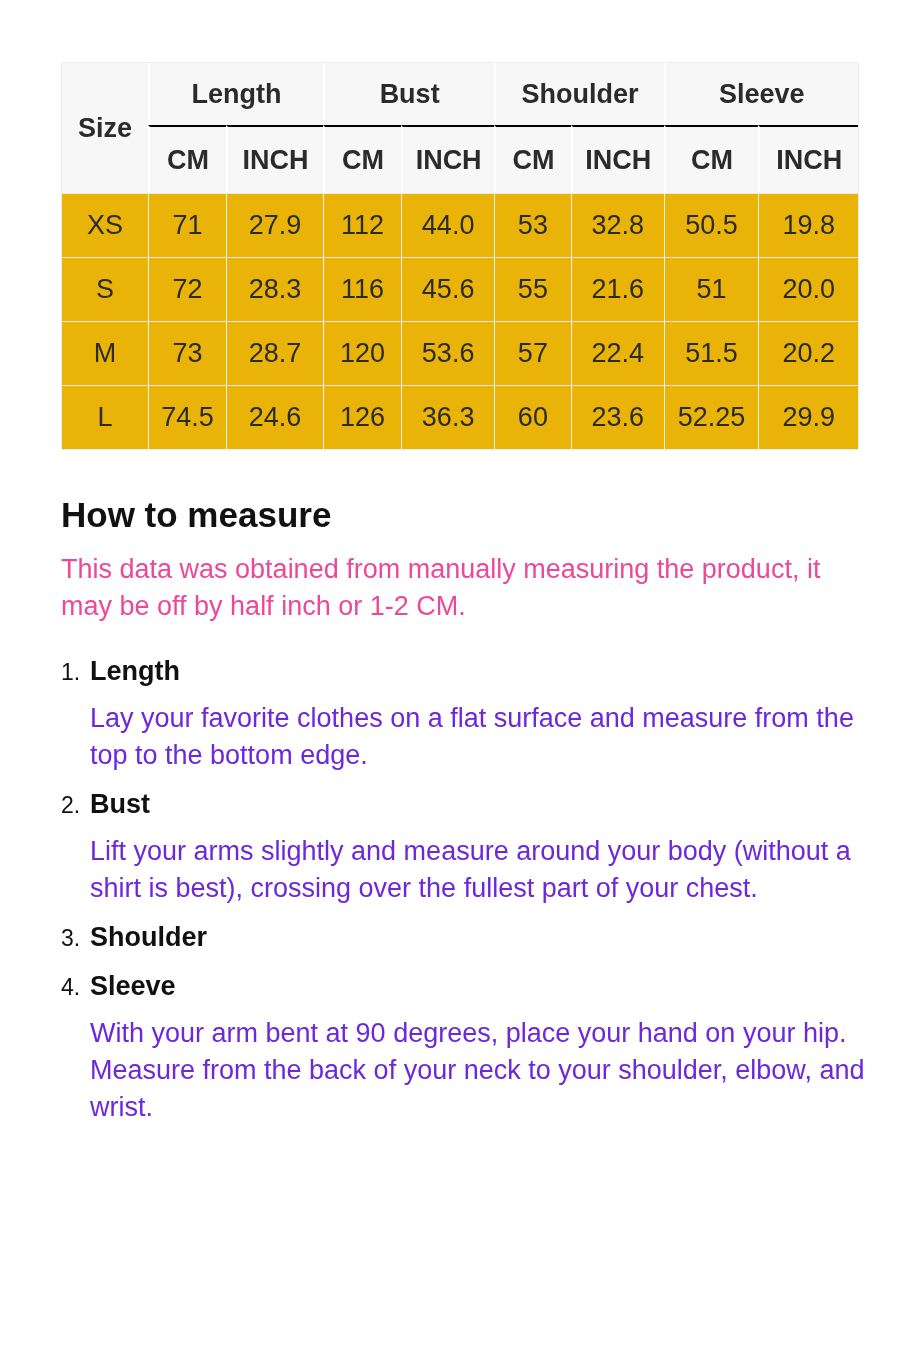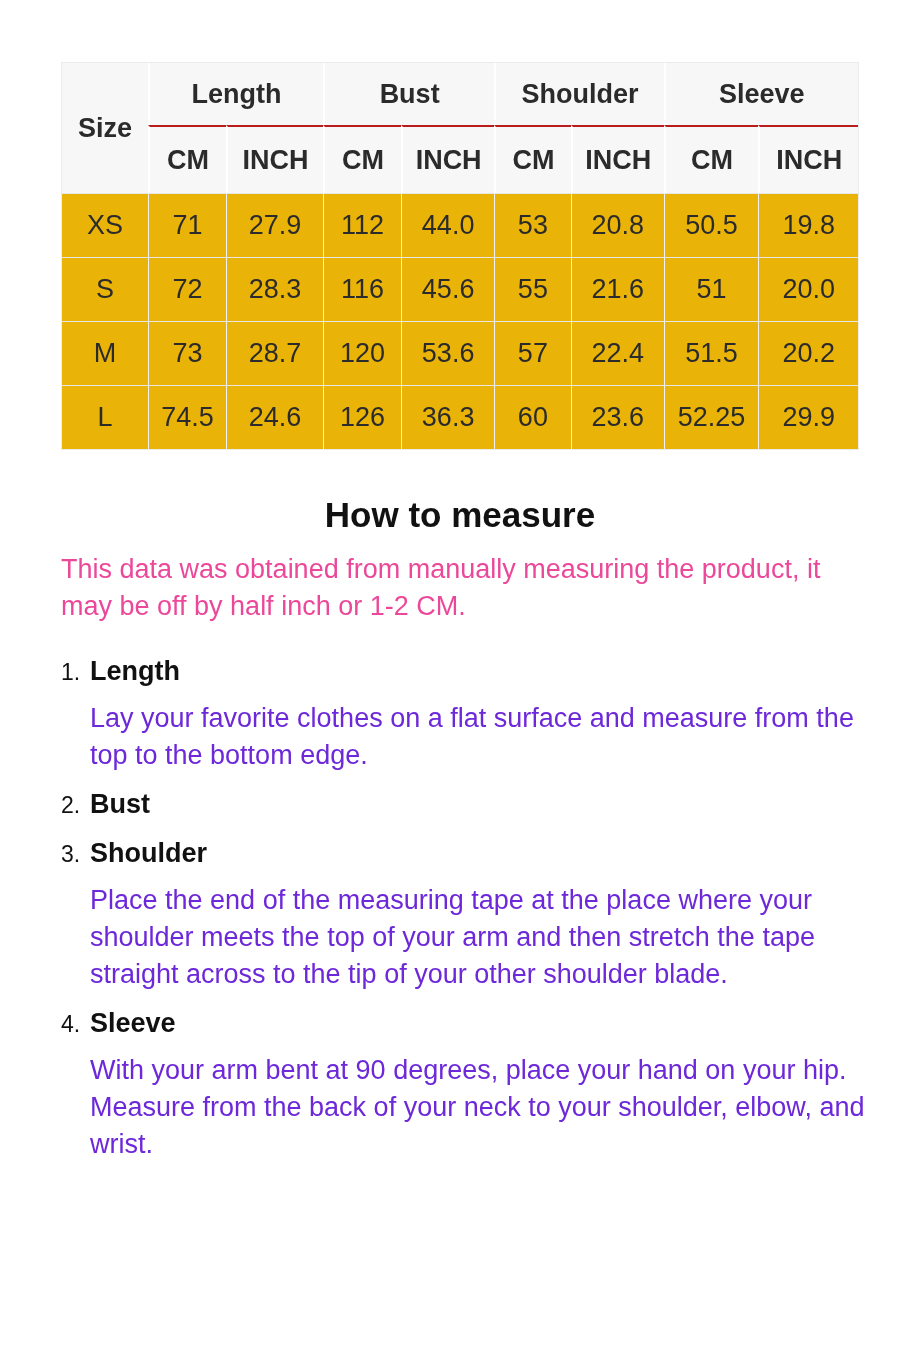--- a/index.html
+++ b/index.html
@@ -31,38 +31,37 @@
     font-weight: 400;
   }
   .size-chart thead th {
     background: #f7f7f8;
     font-weight: 700;
   }
   .size-chart tr.group-row th { height: 62px; }
   .size-chart tr.group-row th + th { border-left: 2px solid #ffffff; }
   .size-chart tr.units-row th {
     height: 68px;
-    border-top: 2px solid #b91c1c;
+    border-top: 2px solid #000000;
     border-left: 2px solid #ffffff;
   }
   .size-chart tbody td {
     height: 64px;
     border-top: 1px solid #e7e7e7;
     background: #eab308;
   }
   .size-chart tbody td + td { border-left: 1px solid #f1f1f2; }
 
   
   h2.htm-title {
     margin: 46px 0 0 0;
     font-size: 35px;
     line-height: 37px;
     font-weight: 700;
     color: #111111;
-    text-align: center;
   }
   p.htm-intro {
     margin: 18px -8px 0 0;
     font-size: 27px;
     line-height: 37px;
     color: #ec4899;
   }
   ol.steps {
     list-style: none;
     margin: 28px 0 0 0;
@@ -131,21 +130,21 @@
       </tr>
     </thead>
     <tbody>
       <tr>
         <td>XS</td>
         <td>71</td>
         <td>27.9</td>
         <td>112</td>
         <td>44.0</td>
         <td>53</td>
-        <td>20.8</td>
+        <td>32.8</td>
         <td>50.5</td>
         <td>19.8</td>
       </tr>
       <tr>
         <td>S</td>
         <td>72</td>
         <td>28.3</td>
         <td>116</td>
         <td>45.6</td>
         <td>55</td>
@@ -187,27 +186,27 @@
       <span class="step-number">1.</span>
       <div class="step-body">
         <div class="step-title">Length</div>
         <div class="step-desc">Lay your favorite clothes on a flat surface and measure from the top to the bottom edge.</div>
       </div>
     </li>
     <li class="step">
       <span class="step-number">2.</span>
       <div class="step-body">
         <div class="step-title">Bust</div>
+        <div class="step-desc">Lift your arms slightly and measure around your body (without a shirt is best), crossing over the fullest part of your chest.</div>
       </div>
     </li>
     <li class="step">
       <span class="step-number">3.</span>
       <div class="step-body">
         <div class="step-title">Shoulder</div>
-        <div class="step-desc">Place the end of the measuring tape at the place where your shoulder meets the top of your arm and then stretch the tape straight across to the tip of your other shoulder blade.</div>
       </div>
     </li>
     <li class="step">
       <span class="step-number">4.</span>
       <div class="step-body">
         <div class="step-title">Sleeve</div>
         <div class="step-desc">With your arm bent at 90 degrees, place your hand on your hip. Measure from the back of your neck to your shoulder, elbow, and wrist.</div>
       </div>
     </li>
   </ol>

